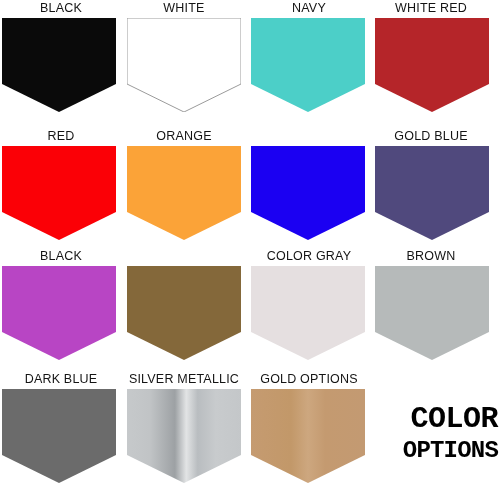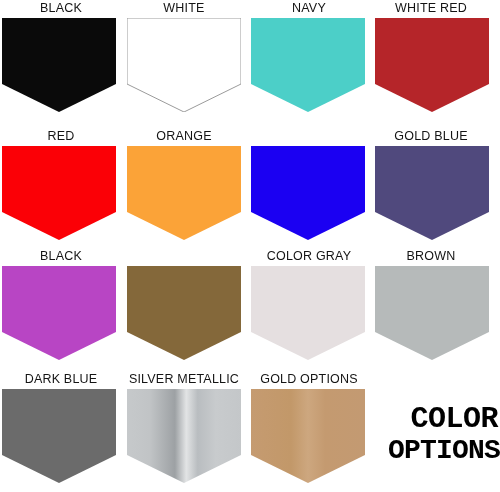--- a/index.html
+++ b/index.html
@@ -75,21 +75,21 @@
   .title-line {
     font-family: Liberation Mono, monospace;
     font-weight: bold;
     font-size: 30px;
     line-height: 31px;
     letter-spacing: -0.5px;
     color: #000000;
     white-space: nowrap;
     margin-left: 16px;
   }
-  .title-line.second { font-size: 28px; letter-spacing: -0.8px; }
+  .title-line.second { font-size: 24px; letter-spacing: -0.8px; }
 </style>
 </head>
 <body>
 
 <div id="chart">
 
   <div id="swatch-grid">
       <div class="swatch-cell row-0 col-0">
         <div class="swatch-label">BLACK</div>
         <div class="swatch-shape-wrap">

